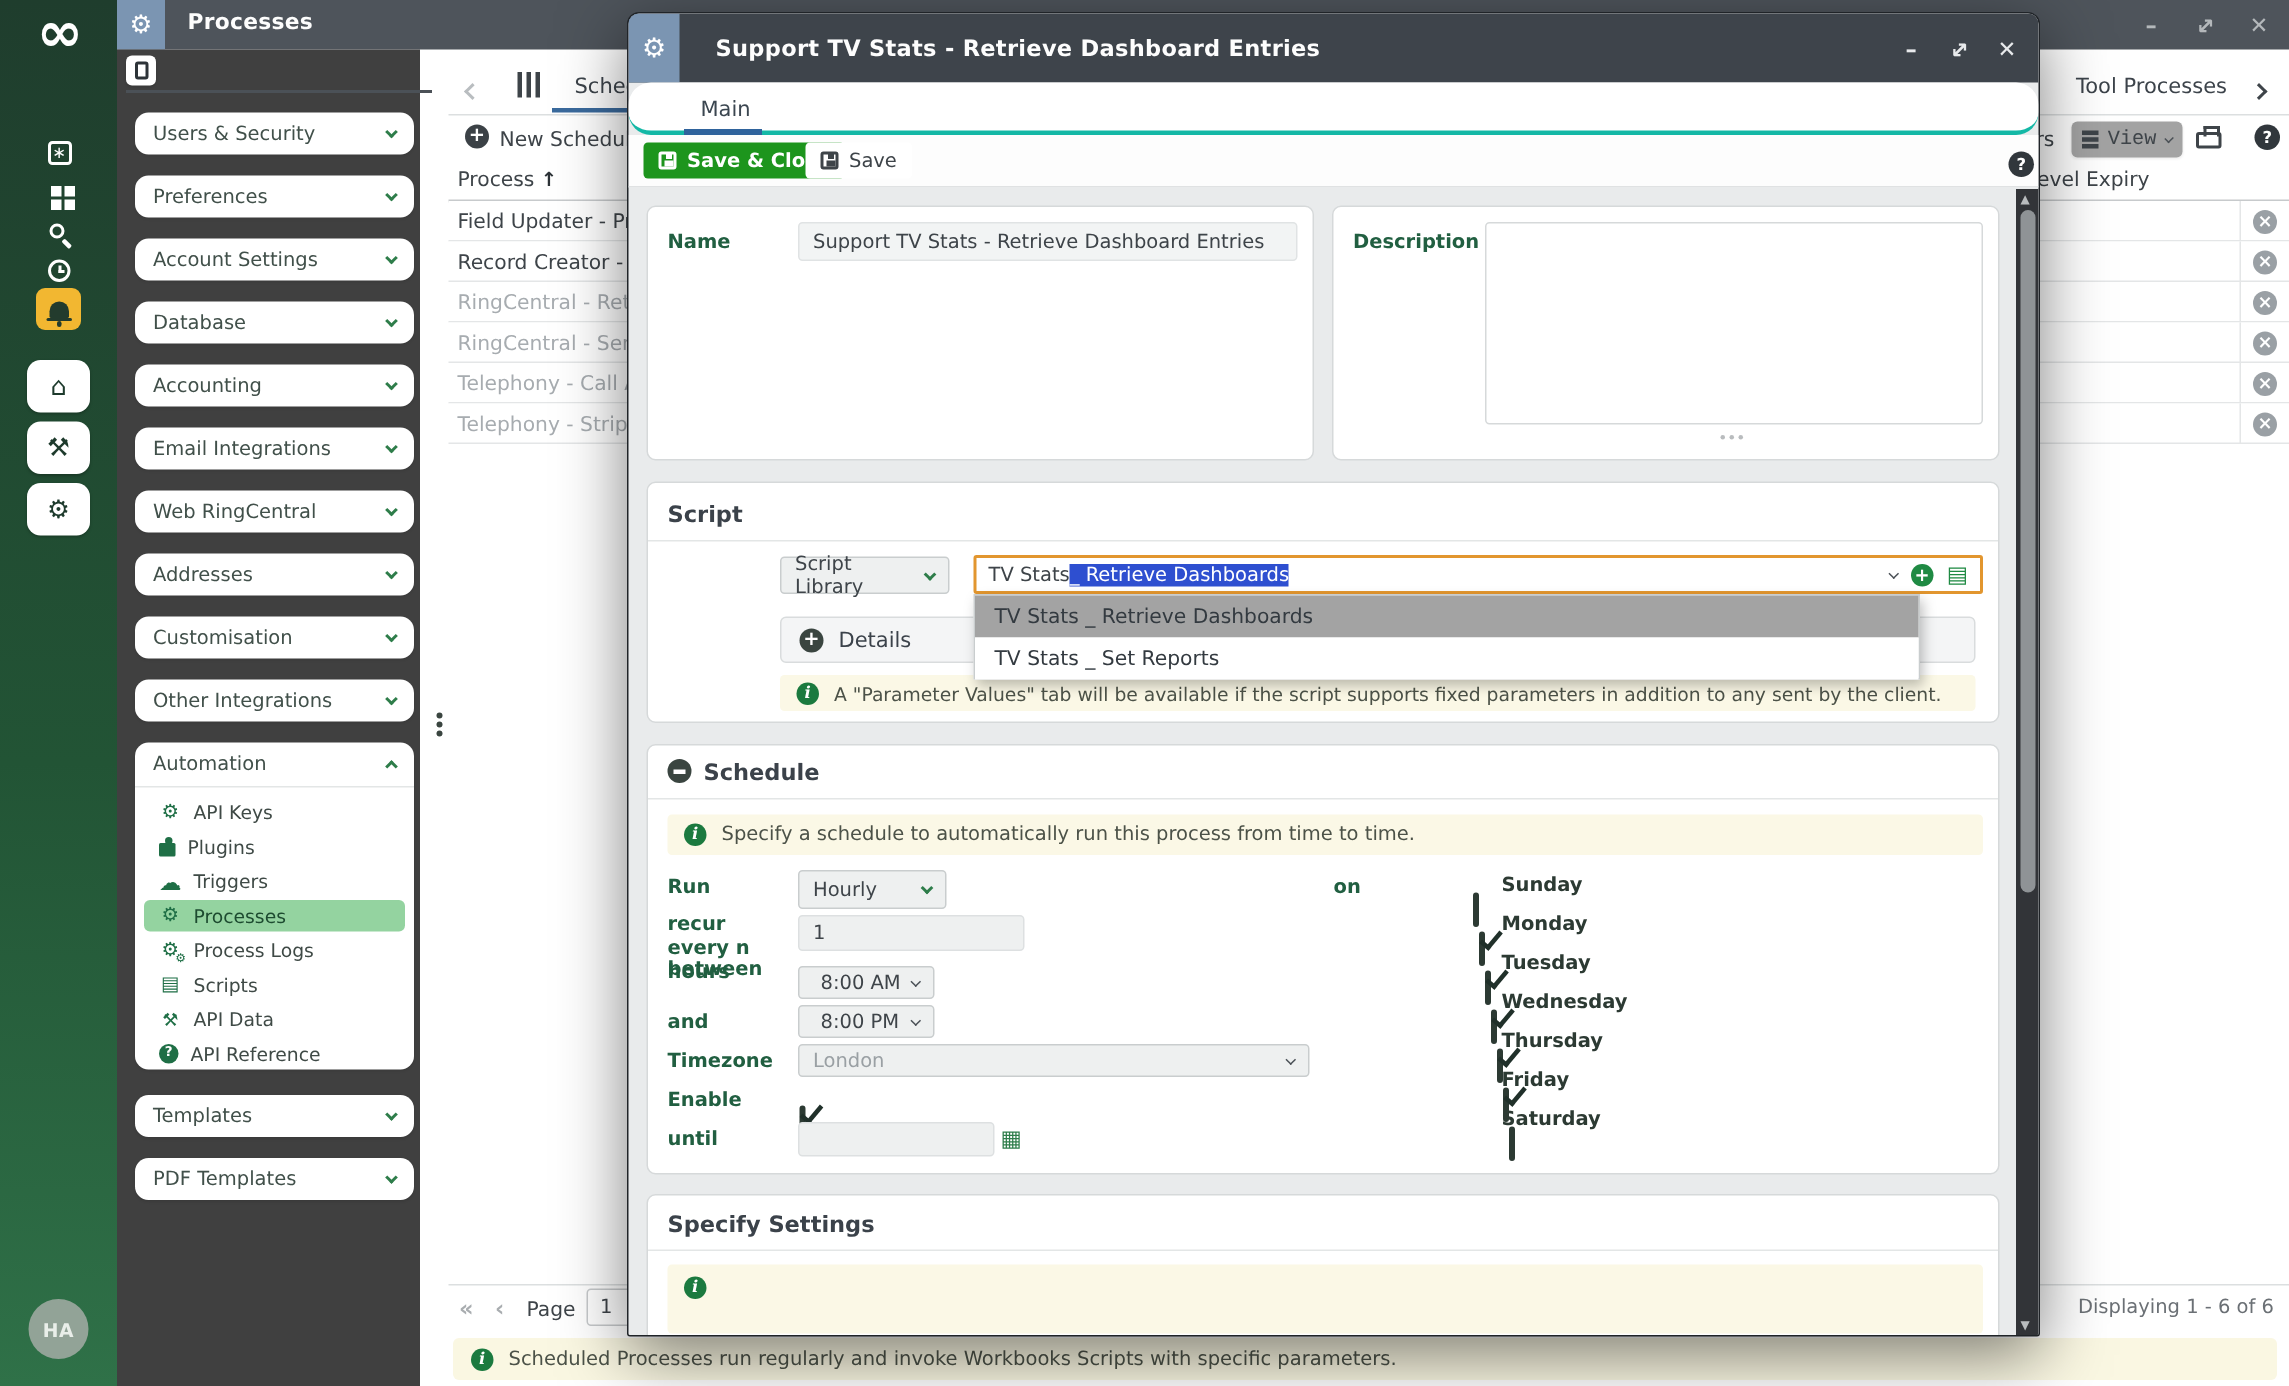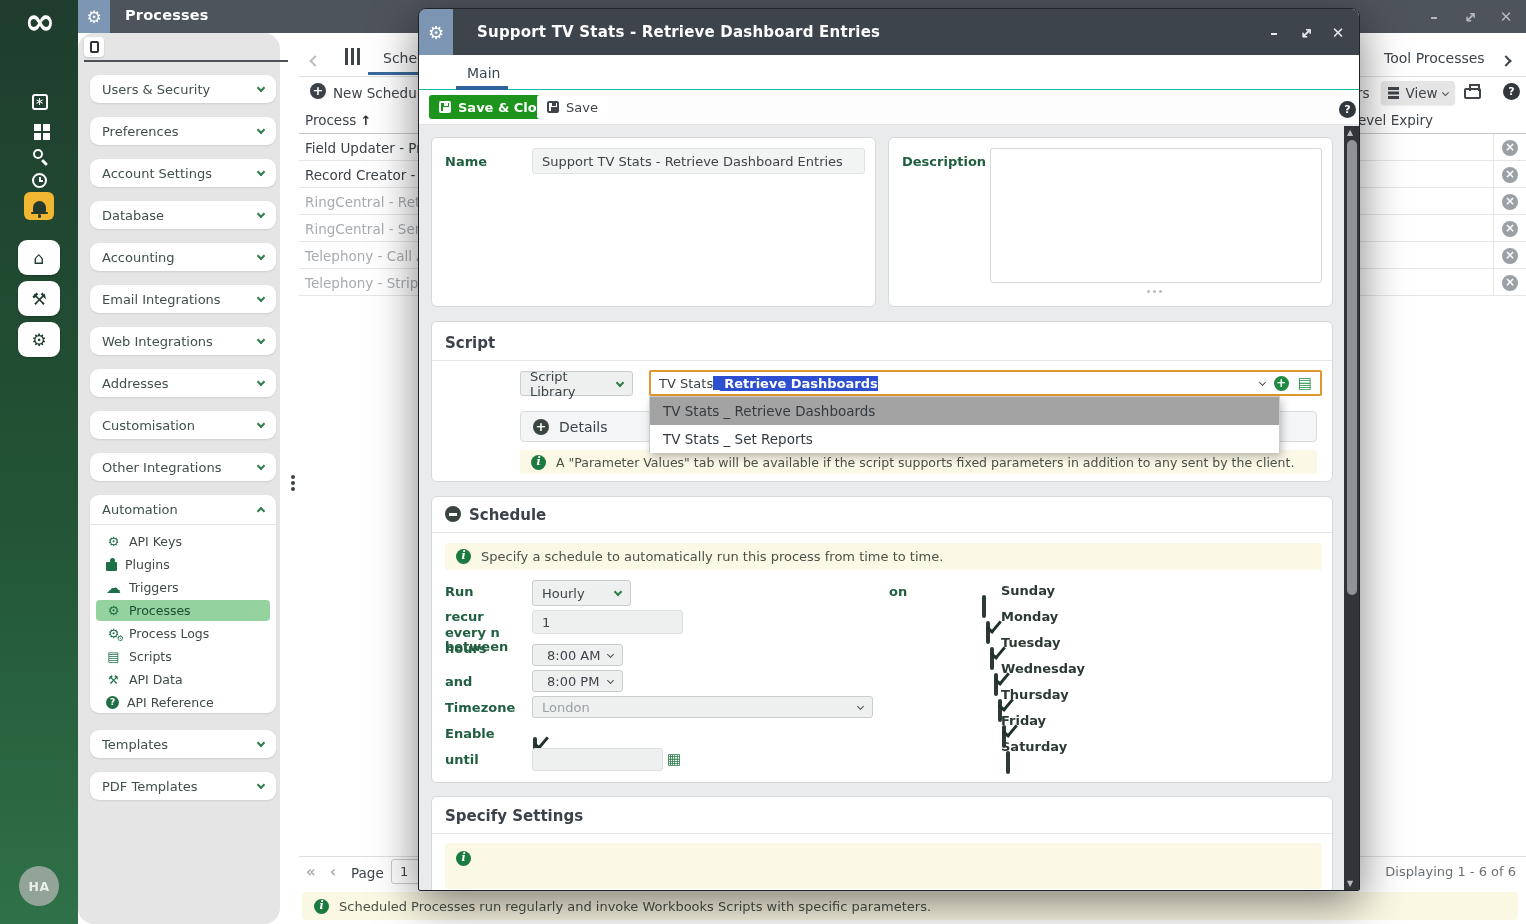--- a/index.html
+++ b/index.html
@@ -26,21 +26,21 @@
   .clockc::before { content:""; position:absolute; left:5px; top:2px; width:2px; height:5px; background:#fff; }
   .clockc::after { content:""; position:absolute; left:5px; top:5px; width:4px; height:2px; background:#fff; }
   #bell-chip { left:24px; top:192px; width:30px; height:28px; background:#f2b731; border-radius:6px; display:flex; align-items:center; justify-content:center; }
   .bell { width:13px; height:11px; background:#233b2d; border-radius:7px 7px 1px 1px; position:relative; }
   .bell::after { content:""; position:absolute; left:-2px; bottom:-2.5px; width:17px; height:2.5px; background:#233b2d; border-radius:1px; }
   .bell::before { content:""; position:absolute; left:5px; bottom:-6px; width:3.5px; height:3.5px; border-radius:50%; background:#233b2d; }
   .rail-btn { left:18px; width:42px; height:35px; background:#fff; border-radius:9px; display:flex; align-items:center; justify-content:center; color:#1d3a2c; font-size:17px; box-shadow:0 1px 2px rgba(0,0,0,.25); }
   #avatar { left:19px; top:866px; width:40px; height:40px; border-radius:50%; background:#92a397; color:#e9eee9; font-size:12.5px; font-weight:bold; display:flex; align-items:center; justify-content:center; letter-spacing:.5px; }
 
   
-  #sidebar { left:78px; top:33px; width:202px; height:891px; background:#e5e5e5;border-radius:16px; }
+  #sidebar { left:78px; top:33px; width:202px; height:891px; background:#404040; }
   #sidebar-collapse { left:6px; top:4px; width:20px; height:20px; background:#fff; border-radius:4px; display:flex; align-items:center; justify-content:center; box-shadow:0 1px 2px rgba(0,0,0,.15); }
   #sidebar-collapse span { width:9px; height:12px; border:2px solid #2d3338; border-radius:2px; }
   #sidebar-divider { left:6px; top:27px; width:204px; height:2px; background:#4b5157; }
   .sgroup { left:12px; width:186px; height:28px; background:#fff; border-radius:9px; box-shadow:0 1px 2px rgba(0,0,0,.10); display:flex; align-items:center; justify-content:space-between; padding:0 12px; }
   .sgroup-label { font-size:13px; color:#41504a; font-weight:500; white-space:nowrap; }
   .chev { display:inline-block; width:6px; height:6px; border-right:2px solid #2e7d4a; border-bottom:2px solid #2e7d4a; transform:rotate(45deg); margin-top:-3px; }
   .chev.up { transform:rotate(-135deg); margin-top:3px; }
   #automation-panel { left:12px; top:462px; width:186px; height:218px; background:#fff; border-radius:9px; box-shadow:0 1px 2px rgba(0,0,0,.10); }
   #automation-header { display:flex; align-items:center; justify-content:space-between; padding:11px 12px; height:30px; border-bottom:1px solid #e3e6e6; }
   .aitem { position:absolute; left:6px; width:174px; height:21px; display:flex; align-items:center; gap:8px; padding-left:10px; border-radius:4px; }
@@ -62,21 +62,21 @@
 
   
   .chevl { display:inline-block; width:8px; height:8px; border-right:2.5px solid #b9bdc0; border-bottom:2.5px solid #b9bdc0; transform:rotate(135deg); }
   .chevr-dark { display:inline-block; width:8px; height:8px; border-right:2.5px solid #3e4449; border-bottom:2.5px solid #3e4449; transform:rotate(-45deg); }
   .colbars { width:3px; height:17px; background:#3e4449; box-shadow:6px 0 #3e4449, 12px 0 #3e4449; }
   .tabtxt { font-size:14px; color:#3c434a; font-weight:500; white-space:nowrap; }
   #tab-underline-left { left:368px; top:72px; width:50px; height:3px; background:#3a6a9d; }
   #tabs-divider { left:299px; top:76px; width:1227px; height:1px; background:#dcdfe0; }
   .plusc { width:16px; height:16px; border-radius:50%; background:#3b4146; color:#fff; font-size:13px; line-height:15px; text-align:center; font-weight:bold; }
   .toolbar-label { font-size:13.5px; color:#3e4449; white-space:nowrap; }
-  #view-chip { left:1381px; top:81px; width:74px; height:24px; background:#e5e5e5; border-radius:4px; display:flex; align-items:center; gap:6px; padding:0 7px; box-shadow:0 1px 2px rgba(0,0,0,.08); }
+  #view-chip { left:1381px; top:81px; width:74px; height:24px; background:#a3a3a3; border-radius:4px; display:flex; align-items:center; gap:6px; padding:0 7px; box-shadow:0 1px 2px rgba(0,0,0,.08);font-family:Liberation Mono, monospace; }
   .listbars { width:13px; height:2.5px; background:#3e4449; box-shadow:0 4.5px #3e4449, 0 9px #3e4449; margin-top:-9px; }
   .chev-sm { display:inline-block; width:5px; height:5px; border-right:1.8px solid #4a5056; border-bottom:1.8px solid #4a5056; transform:rotate(45deg); margin-top:-2px; }
   .printer { width:17px; height:11px; border:2px solid #3e4449; border-radius:2px; position:relative; }
   .printer::before { content:""; position:absolute; top:-6px; left:3px; width:7px; height:5px; border:2px solid #3e4449; border-bottom:none; }
   .helpc { width:17px; height:17px; border-radius:50%; background:#31373c; color:#fff; font-size:11px; font-weight:bold; text-align:center; line-height:17px; }
   #table-header-line { left:299px; top:133px; width:1227px; height:2px; background:#c7cacc; }
   #col-process { left:305px; top:112px; font-size:13.5px; color:#3e4449; font-weight:500; }
   #col-expiry { left:1358px; top:112px; font-size:13.5px; color:#3e4449; font-weight:500; }
   .sort-arrow { color:#2d3338; font-weight:bold; font-size:13px; }
   .trow { left:299px; width:1227px; height:27px; border-bottom:1px solid #e4e6e7; background:#fff; }
@@ -93,21 +93,21 @@
   .infoc::before { content:"i"; position:absolute; width:100%; text-align:center; color:#fff; font-size:11px; line-height:14px; font-weight:bold; font-style:italic; font-family:"DejaVu Serif",serif; }
   .note-text { font-size:13px; color:#4c5248; }
 
   
   #modal { left:418px; top:8px; width:942px; height:883px; background:#e9ebec; border:1px solid #202428; border-radius:8px 8px 2px 2px; box-shadow:0 12px 45px rgba(0,0,0,.5); overflow:hidden; }
   #modal-titlebar { left:0; top:0; width:100%; height:46px; background:#3e444b; display:flex; align-items:center; }
   #modal-gear-chip { width:34px; height:46px; background:#7b95b2; color:#fff; font-size:18px; display:flex; align-items:center; justify-content:center; flex:none; }
   #modal-title { margin-left:24px; color:#fdfdfd; font-size:15px; font-weight:600; letter-spacing:.2px; }
   .mwinctl { top:15px; color:#e8eaec; font-size:15px; font-weight:bold; width:18px; text-align:center; }
   .expand-glyph { display:inline-block; transform:rotate(-45deg); }
-  #modal-tabs { left:0; top:46px; width:100%; height:35px; background:#fff; border-bottom:1px solid #14b8a6; }
+  #modal-tabs { left:0; top:46px; width:100%; height:35px; background:#fff; border-bottom:3px solid #14b8a6;border-radius:15px; }
   #modal-tab-main { left:48px; top:10px; font-size:14px; color:#3b4650; font-weight:500; }
   #modal-tab-underline { left:37px; top:31px; width:52px; height:4px; background:#2f639c; }
   #modal-toolbar { left:0; top:81px; width:100%; height:35px; background:#fdfdfd; border-bottom:1px solid #e0e2e3; }
   #save-close-btn { left:10px; top:5px; height:24px; background:#1d951d; border-radius:3px; color:#fff; font-size:13px; font-weight:bold; display:flex; align-items:center; gap:7px; padding:0 10px; }
   #save-btn { left:118px; top:5px; height:24px; background:#fff; border-radius:3px; color:#3e4449; font-size:13px; display:flex; align-items:center; gap:7px; padding:0 10px; }
   .floppy { width:12px; height:12px; border:2px solid currentColor; border-radius:2px; position:relative; flex:none; }
   .floppy::before { content:""; position:absolute; top:-1px; left:2.5px; width:4px; height:3.5px; background:currentColor; }
   .floppy::after { content:""; position:absolute; bottom:0; left:1.5px; width:6px; height:4px; background:currentColor; }
   #modal-help { left:920px; top:92px; }
   #modal-scroll { left:925px; top:117px; width:15px; height:764px; background:#323438; }
@@ -199,21 +199,21 @@
       </div>
     <div class="sgroup abs" style="top:210px;">
         <span class="sgroup-label">Accounting</span>
         <span class="chev"></span>
       </div>
     <div class="sgroup abs" style="top:252px;">
         <span class="sgroup-label">Email Integrations</span>
         <span class="chev"></span>
       </div>
     <div class="sgroup abs" style="top:294px;">
-        <span class="sgroup-label">Web Integrations</span>
+        <span class="sgroup-label">Web RingCentral</span>
         <span class="chev"></span>
       </div>
     <div class="sgroup abs" style="top:336px;">
         <span class="sgroup-label">Addresses</span>
         <span class="chev"></span>
       </div>
     <div class="sgroup abs" style="top:378px;">
         <span class="sgroup-label">Customisation</span>
         <span class="chev"></span>
       </div>
@@ -374,21 +374,21 @@
 
     <div class="card abs" style="left:12px;top:312px;width:902px;height:161px;">
       <div class="card-header abs" style="left:13px;top:12px;">Script</div>
       <div class="abs" style="left:0;top:38px;width:100%;height:1px;background:#e3e6e6;"></div>
       <div class="gselect abs" style="left:88px;top:49px;width:113px;height:25px;">
           <span>Script Library</span>
           <span class="chev" style="margin-top:-2px;"></span>
         </div>
       <div class="abs" style="left:217px;top:48px;width:673px;height:26px;background:#fff;border:2px solid #e2962f;border-radius:2px;display:flex;align-items:center;padding:0 8px;gap:0;">
         <span style="font-size:13px;color:#3e4449;">TV Stats</span>
-          <span class="sel-text" style="font-size:13px;font-weight:700;">_ Retrieve Dashboards</span>
+          <span class="sel-text" style="font-size:13px;font-weight:400;">_ Retrieve Dashboards</span>
         <span style="margin-left:auto;display:flex;align-items:center;gap:9px;">
           <span class="chev-sm"></span>
           <span class="plusc-green">+</span>
           <span class="file-green">▤</span>
         </span>
       </div>
       <div class="abs" style="left:88px;top:89px;width:797px;height:31px;background:#f4f5f6;border:1px solid #d9dcdd;border-radius:4px;display:flex;align-items:center;gap:10px;padding:0 12px;">
         <span class="plusc" style="background:#3a4540;">+</span>
         <span style="font-size:14px;color:#3b424a;">Details</span>
       </div>

